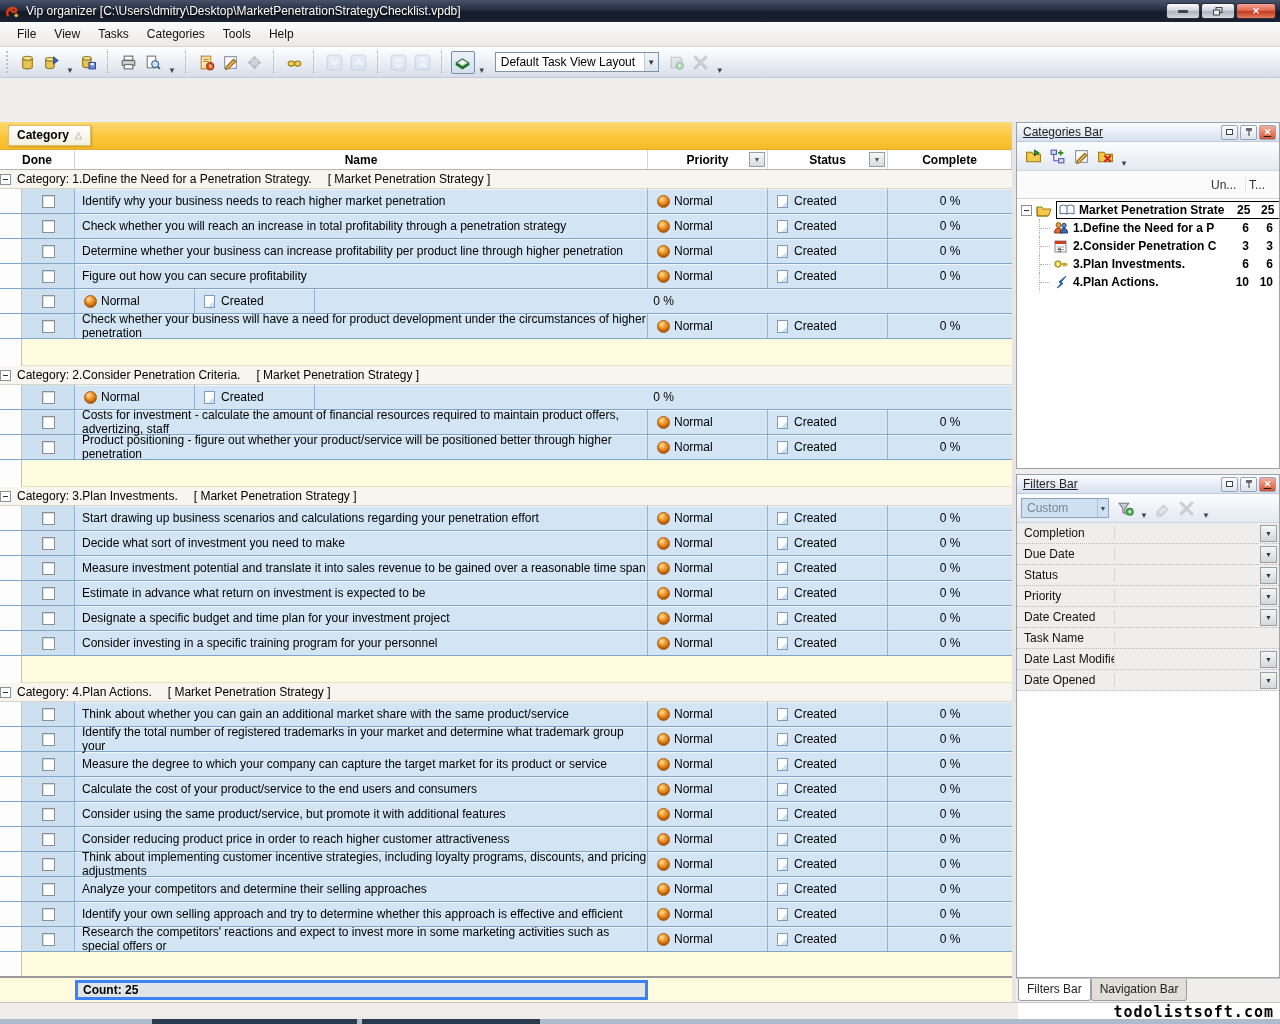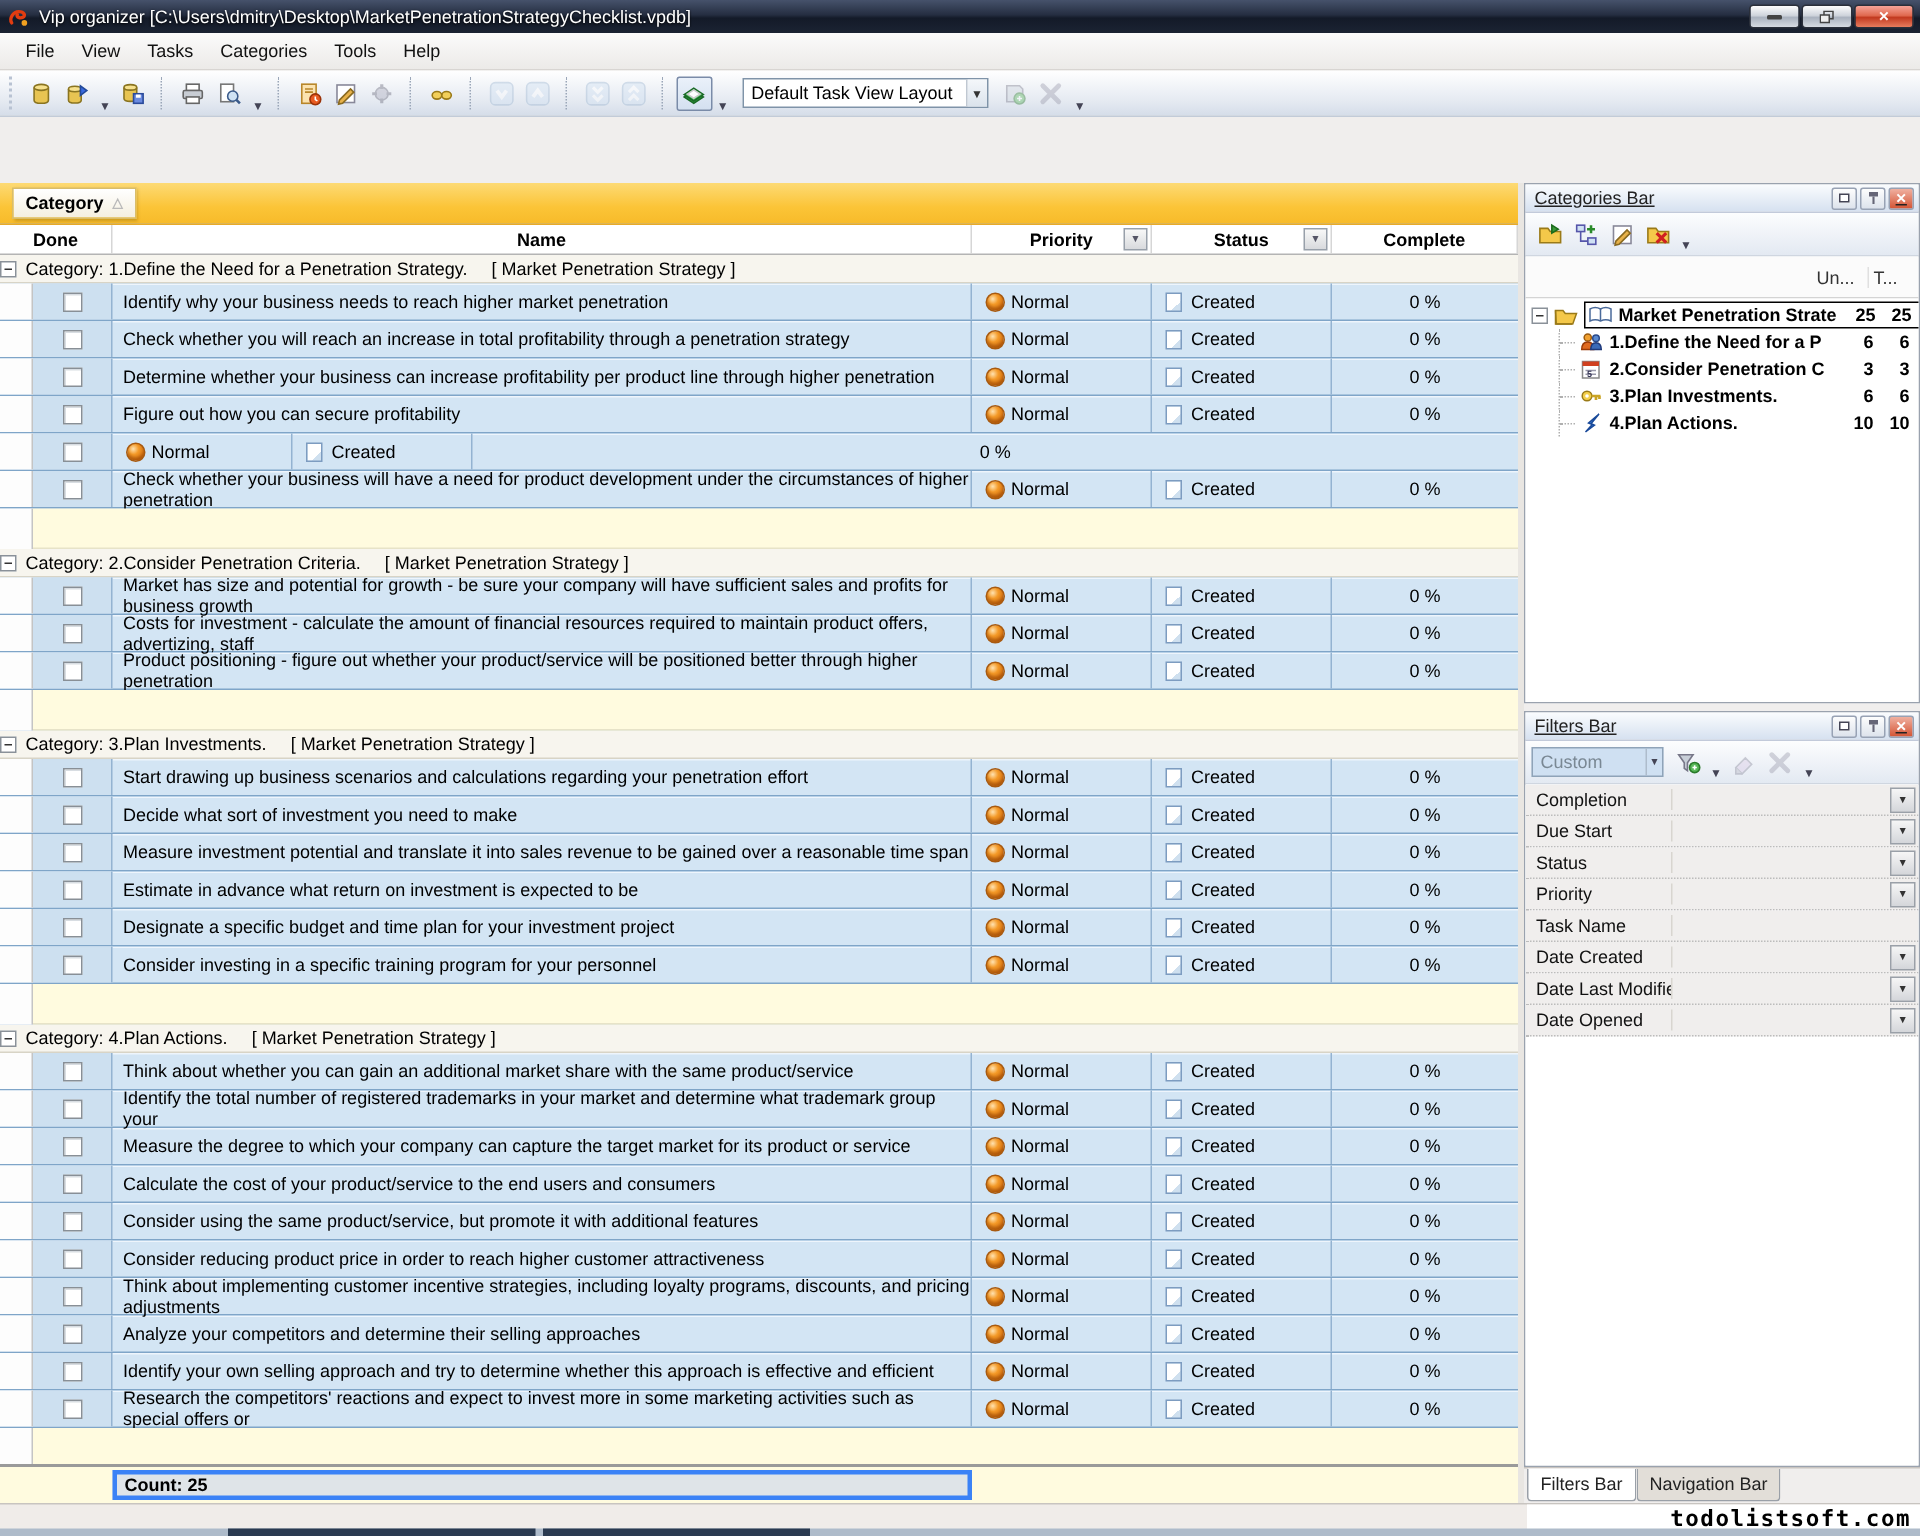--- a/index.html
+++ b/index.html
@@ -433,21 +433,20 @@
         <div class="cat-row">
           <span class="minusbox"></span>
           <span class="cat-label">Category: 2.Consider Penetration Criteria.</span>
           <span class="cat-project">[ Market Penetration Strategy ]</span>
         </div>
         <div class="task-row">
           <div class="tcell c-indent"></div>
           <div class="tcell c-done">
             <span class="checkbox"></span>
           </div>
-          <div class="tcell c-name">Market has size and potential for growth - be sure your company will have sufficient sales and profits for business growth</div>
           <div class="tcell c-prio">
             <span class="prio-icon"></span>
             <span>Normal</span>
           </div>
           <div class="tcell c-status">
             <span class="doc-icon"></span>
             <span>Created</span>
           </div>
           <div class="tcell c-complete">0 %</div>
         </div>
@@ -931,42 +930,42 @@
         </div>
         <span class="tdrop">▼</span>
       </div>
       <div id="filter-body">
           <div class="filter-row">
             <span class="f-label">Completion</span>
             <span class="f-value"></span>
             <span class="f-drop">▼</span>
           </div>
           <div class="filter-row">
-            <span class="f-label">Due Start</span>
+            <span class="f-label">Due Date</span>
             <span class="f-value"></span>
             <span class="f-drop">▼</span>
           </div>
           <div class="filter-row">
             <span class="f-label">Status</span>
             <span class="f-value"></span>
             <span class="f-drop">▼</span>
           </div>
           <div class="filter-row">
             <span class="f-label">Priority</span>
             <span class="f-value"></span>
             <span class="f-drop">▼</span>
           </div>
           <div class="filter-row">
-            <span class="f-label">Task Name</span>
-            <span class="f-value"></span>
-          </div>
-          <div class="filter-row">
             <span class="f-label">Date Created</span>
             <span class="f-value"></span>
             <span class="f-drop">▼</span>
+          </div>
+          <div class="filter-row">
+            <span class="f-label">Task Name</span>
+            <span class="f-value"></span>
           </div>
           <div class="filter-row">
             <span class="f-label">Date Last Modified</span>
             <span class="f-value"></span>
             <span class="f-drop">▼</span>
           </div>
           <div class="filter-row">
             <span class="f-label">Date Opened</span>
             <span class="f-value"></span>
             <span class="f-drop">▼</span>

